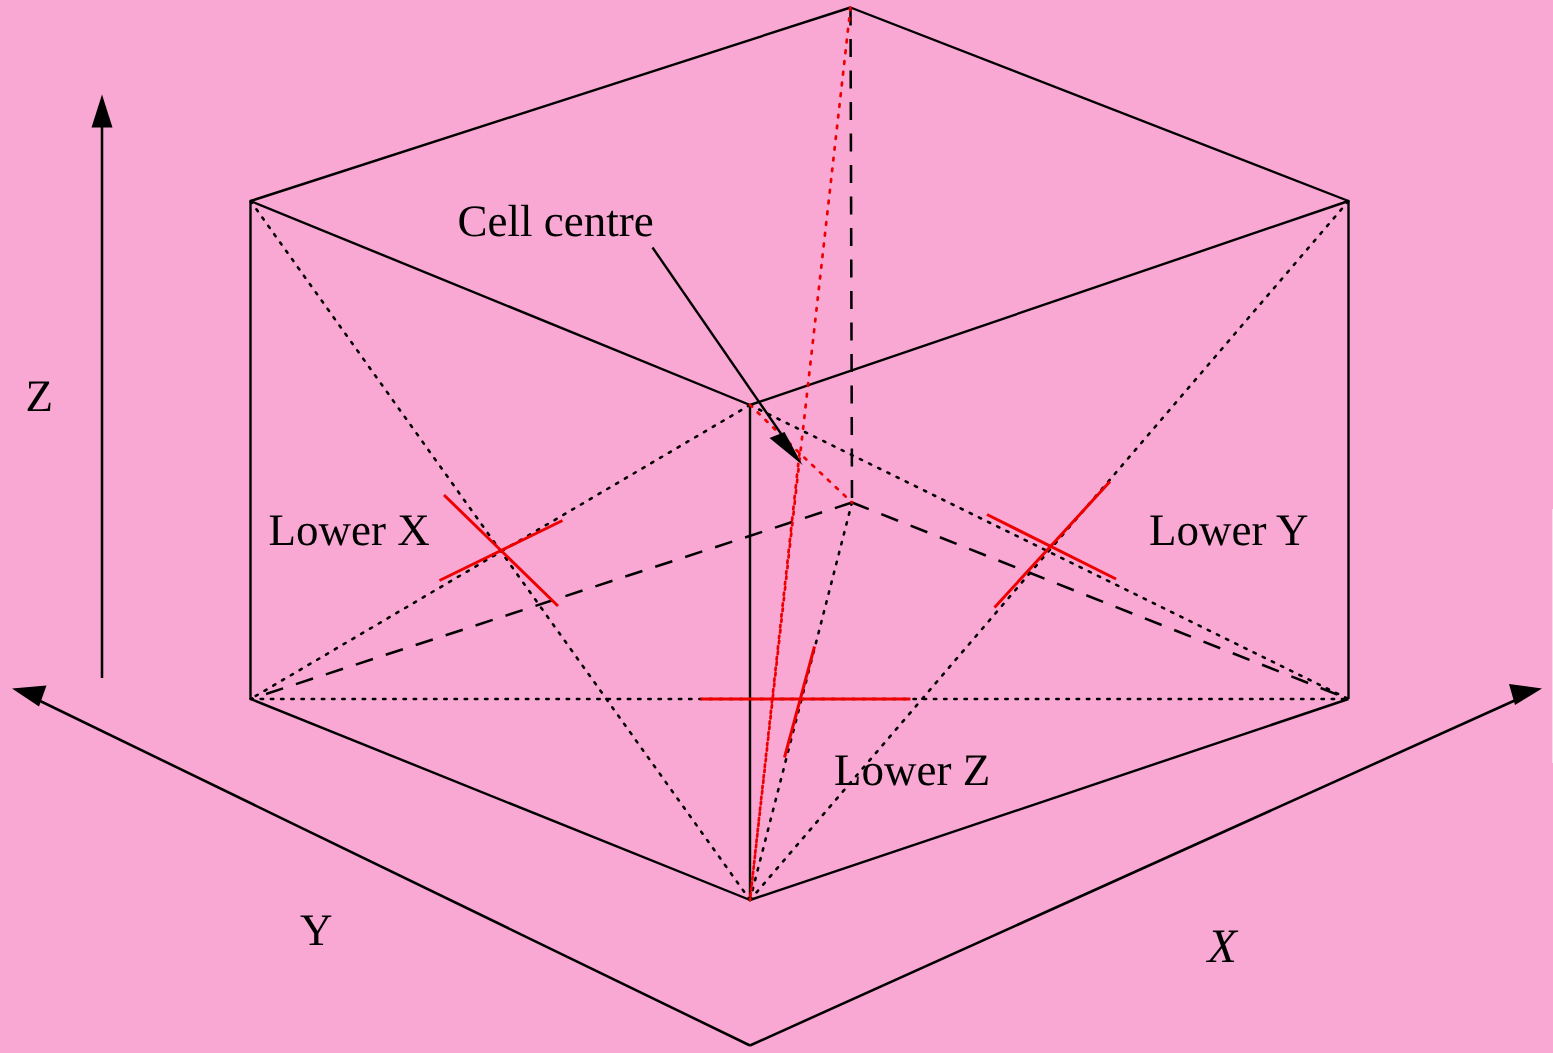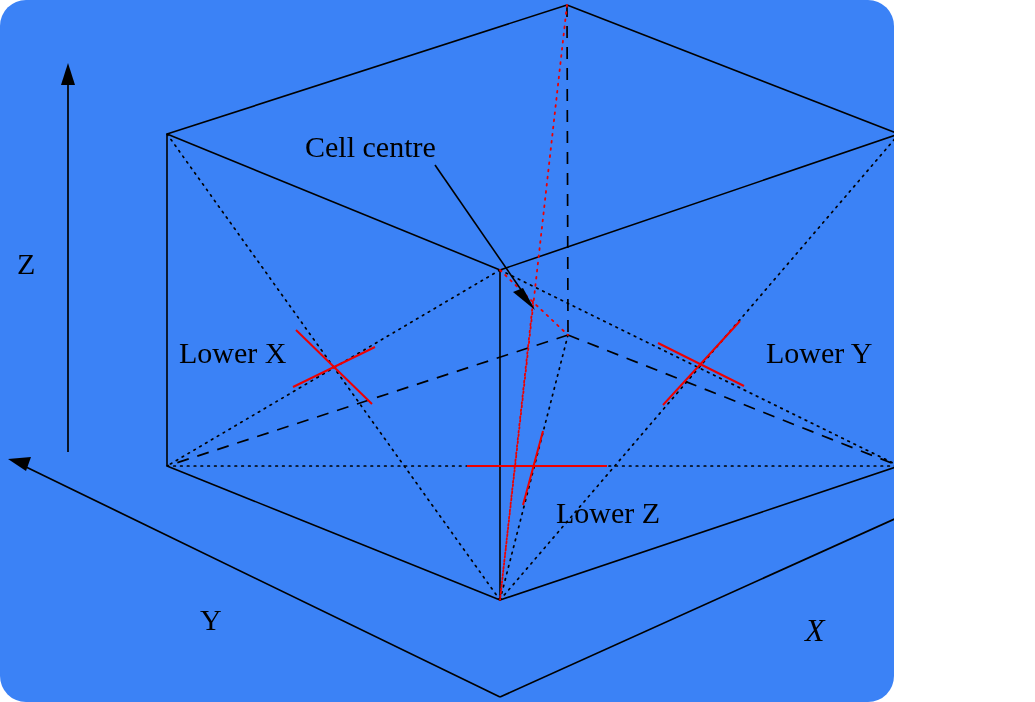--- a/index.html
+++ b/index.html
@@ -2,26 +2,25 @@
 <html><head>
 <meta charset="utf-8">
 <style>
   html, body {
     margin: 0;
     padding: 0;
     background: #ffffff;
   }
   #figure-root {
     position: relative;
-    width: 894px;
+    width: 1035px;
     height: 702px;
-    background: #3b82f6;
+    background: #f9a8d4;
     overflow: hidden;
     font-family: "Liberation Serif", "DejaVu Serif", serif;
-    border-radius: 26px;
   }
   svg#diagram {
     display: block;
     width: 1035px;
     height: 702px;
   }
   .solid-edge {
     stroke: #000000;
     stroke-width: 1.6;
     fill: none;

